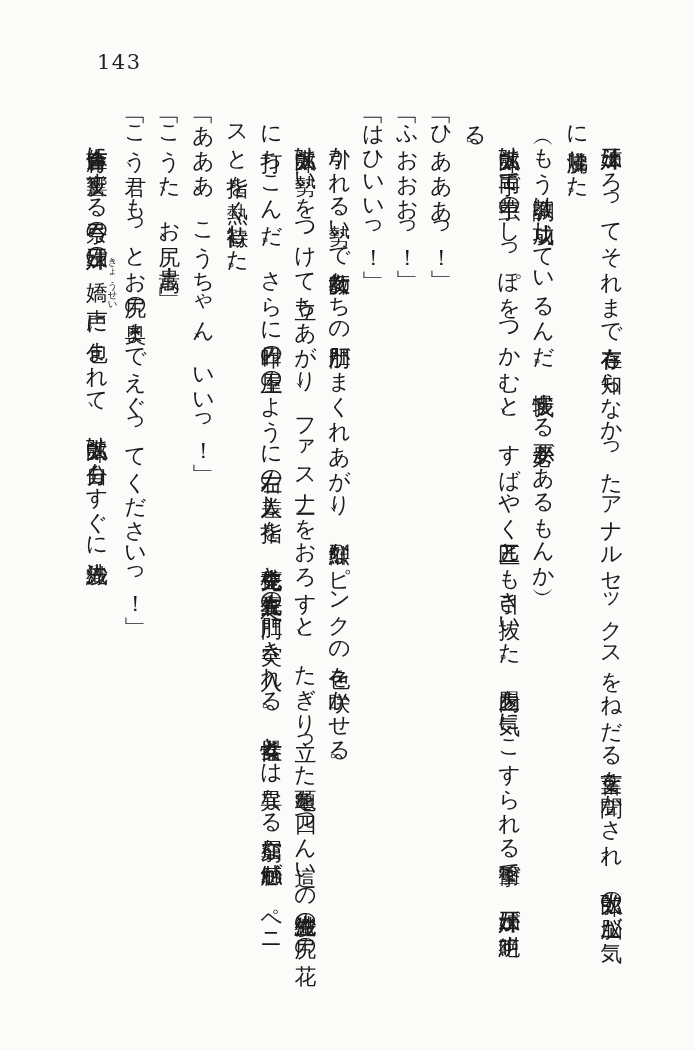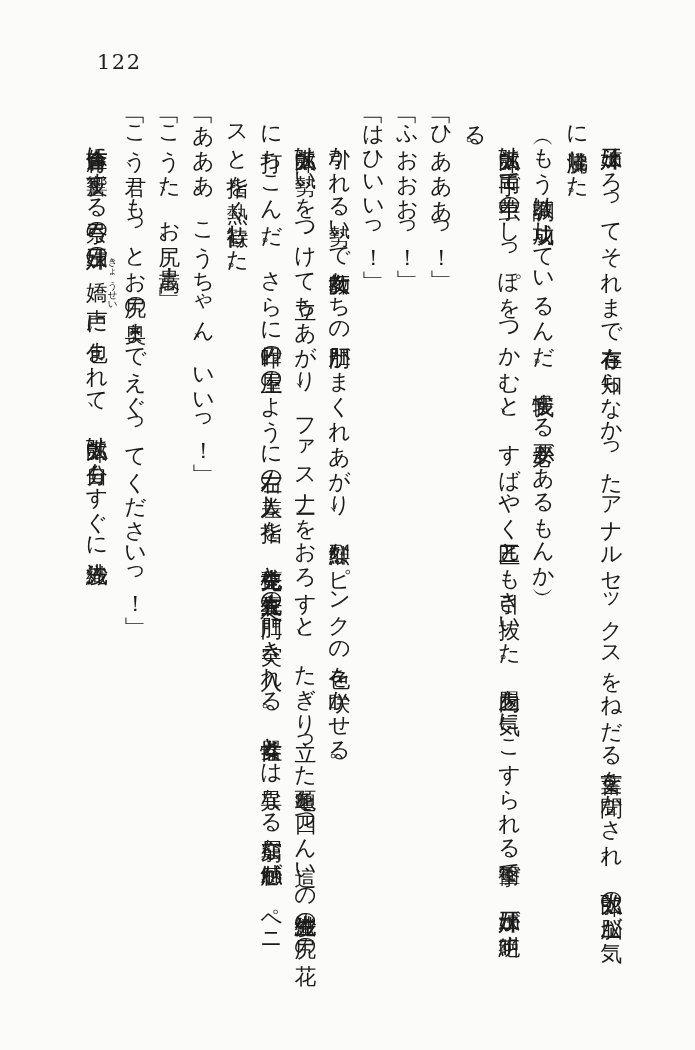--- a/index.html
+++ b/index.html
@@ -46,21 +46,21 @@
     text-indent: 0;
   }
   ruby rt {
     font-size: 9.5px;
     letter-spacing: 0;
   }
 </style>
 </head>
 <body>
 
-<div class="page-number">122</div>
+<div class="page-number">143</div>
 
 <main class="text-block">
   <p class="para narrative">三姉妹そろってそれまで存在も知らなかったアナルセックスをねだる言葉を聞かされ、弘太郎の脳が一気に沸騰した。</p>
   <p class="para thought">（もう調教は成功しているんだ。我慢する必要があるもんか）</p>
   <p class="para narrative">弘太郎は両手で芋虫のしっぽをつかむと、すばやく三匹とも引き抜いた。腸内を一気にこすられる衝撃で、三姉妹が絶叫する。</p>
   <p class="para dialogue">「ひあああっ！」</p>
   <p class="para dialogue">「ふおおおっ！」</p>
   <p class="para dialogue">「はひいいっ！」</p>
   <p class="para narrative">引かれる勢いで女教師たちの肛門がまくれあがり、鮮烈なピンクの色を咲かせる。</p>
   <p class="para narrative">弘太郎は勢いをつけて立ちあがり、ファスナーをおろすと、たぎり立った亀頭を四つん這いの沙織先生の尻の花に打ちこんだ。さらに昨日の屋上のように左右の人差し指を、充穂先生と真衣先生の肛門へ突き入れる。女性器とは異なる窮屈な感触が、ペニスと指を熱く歓待した。</p>

